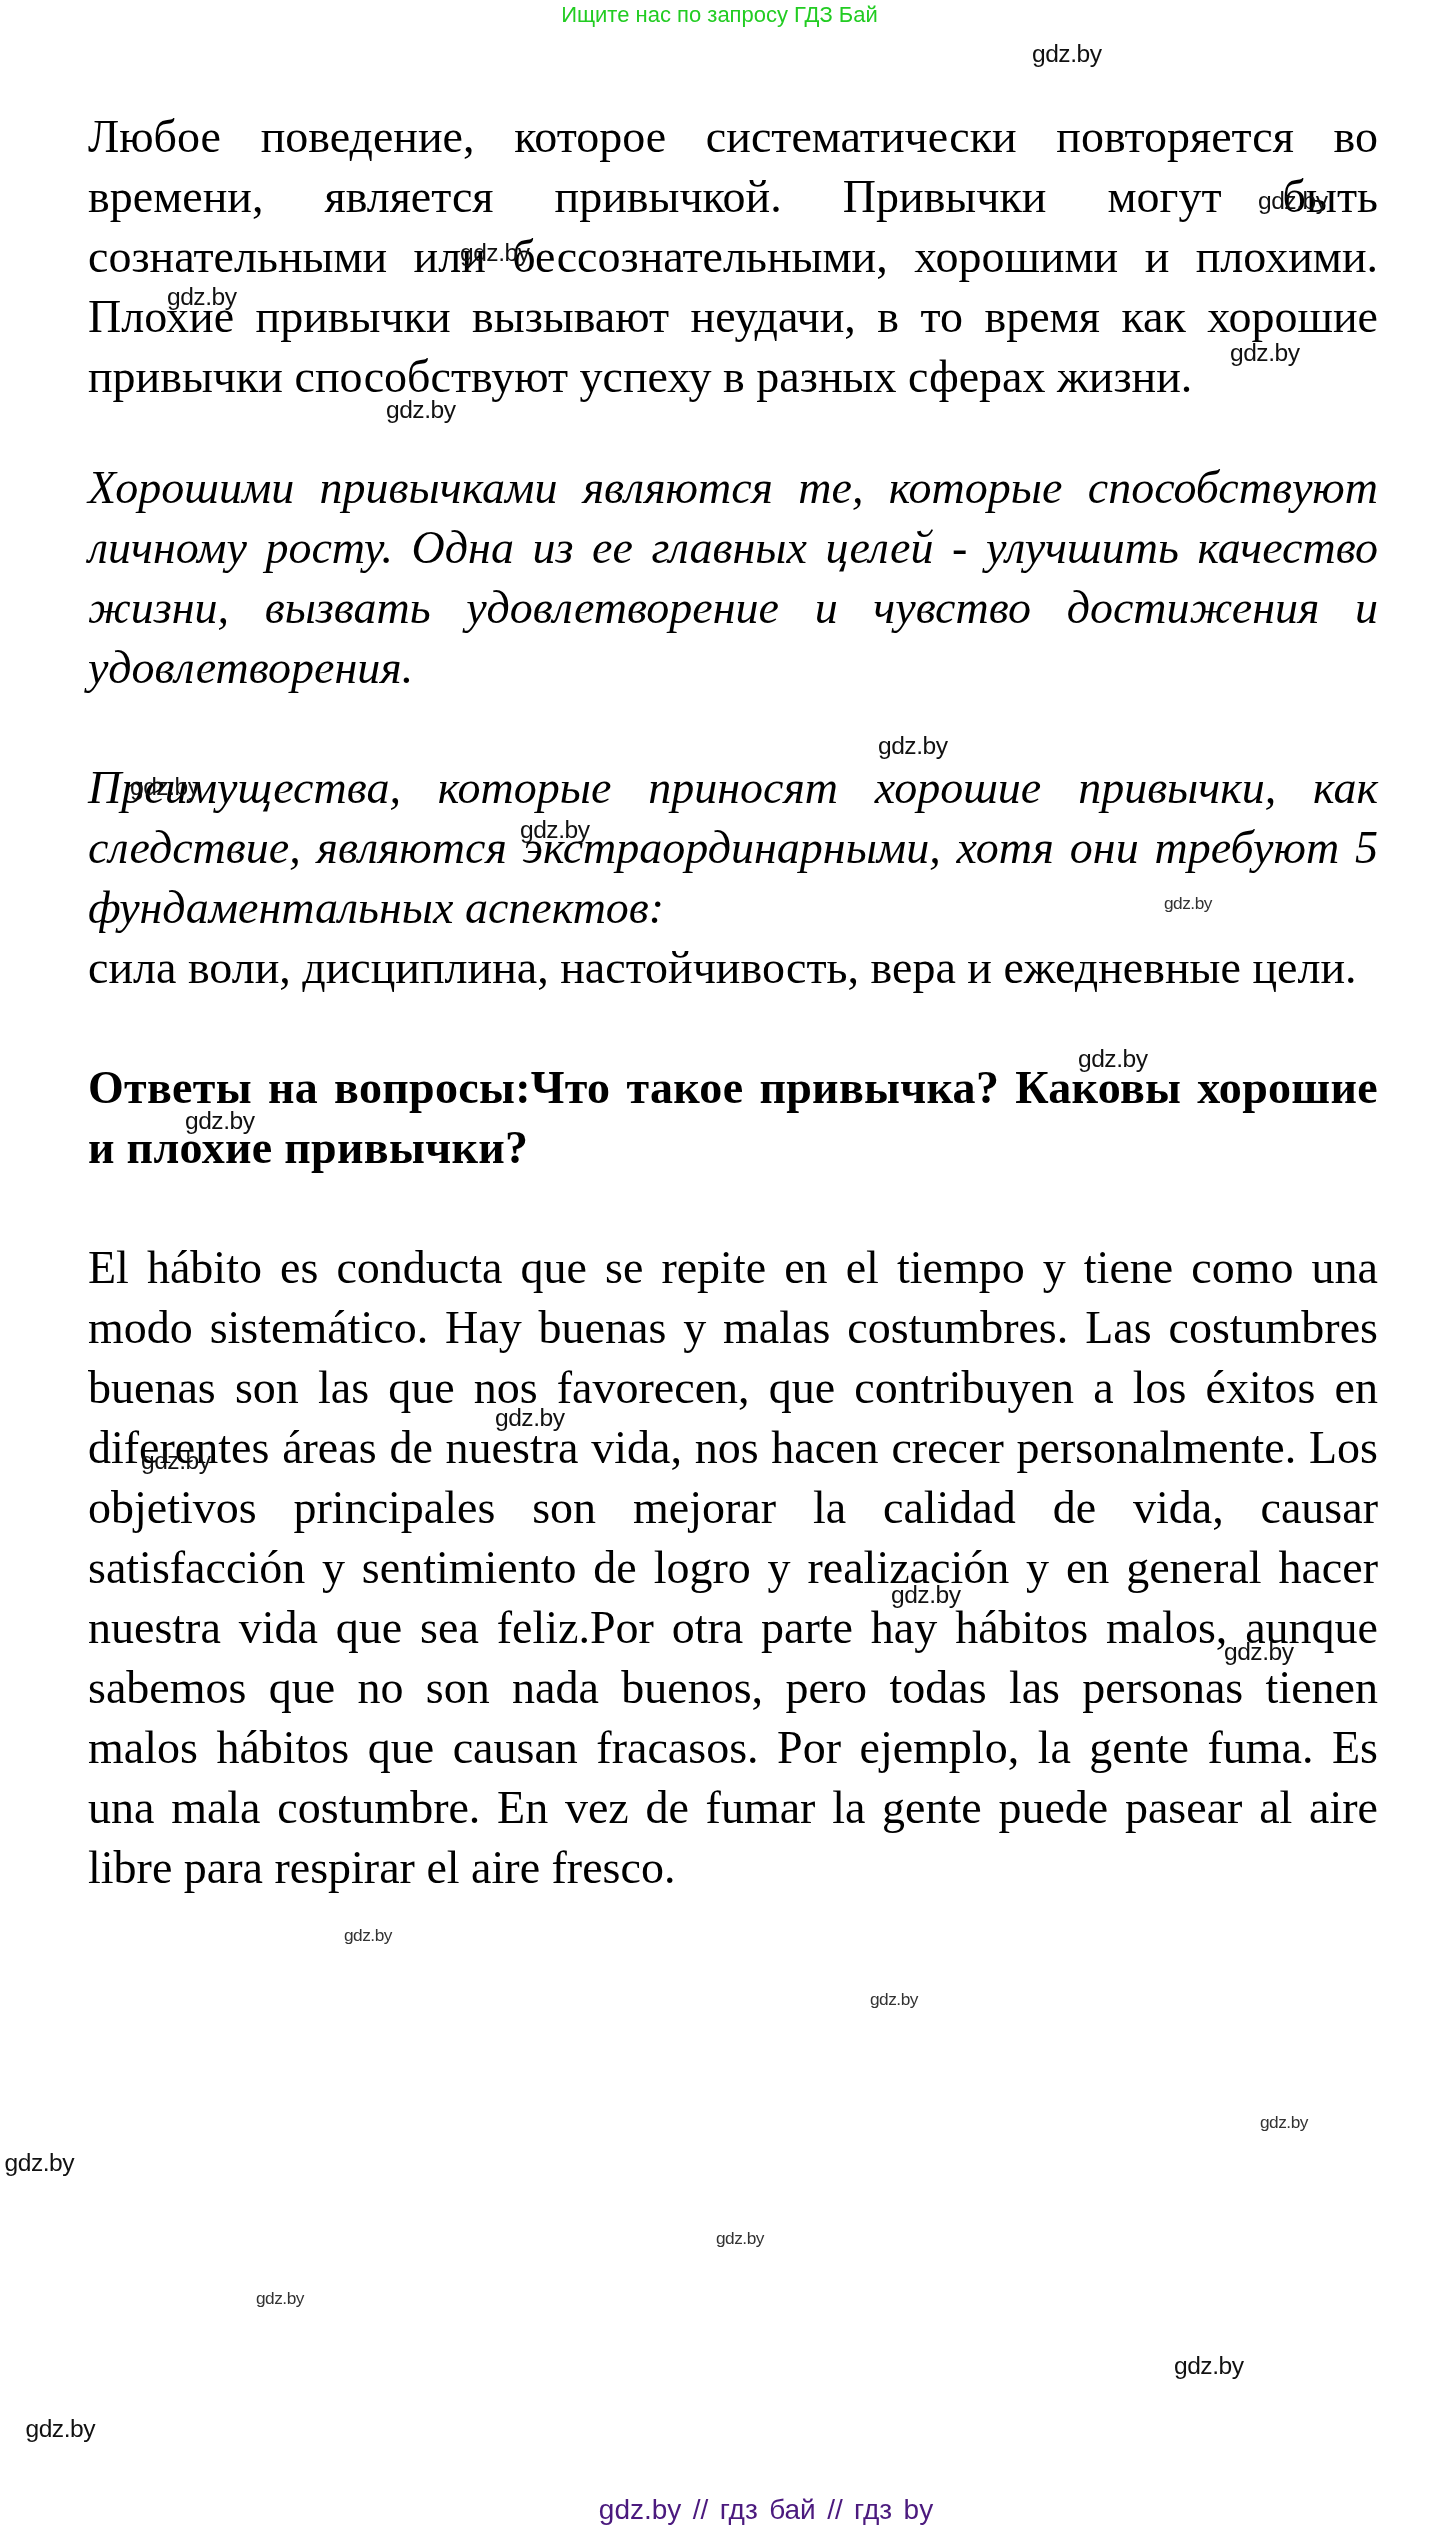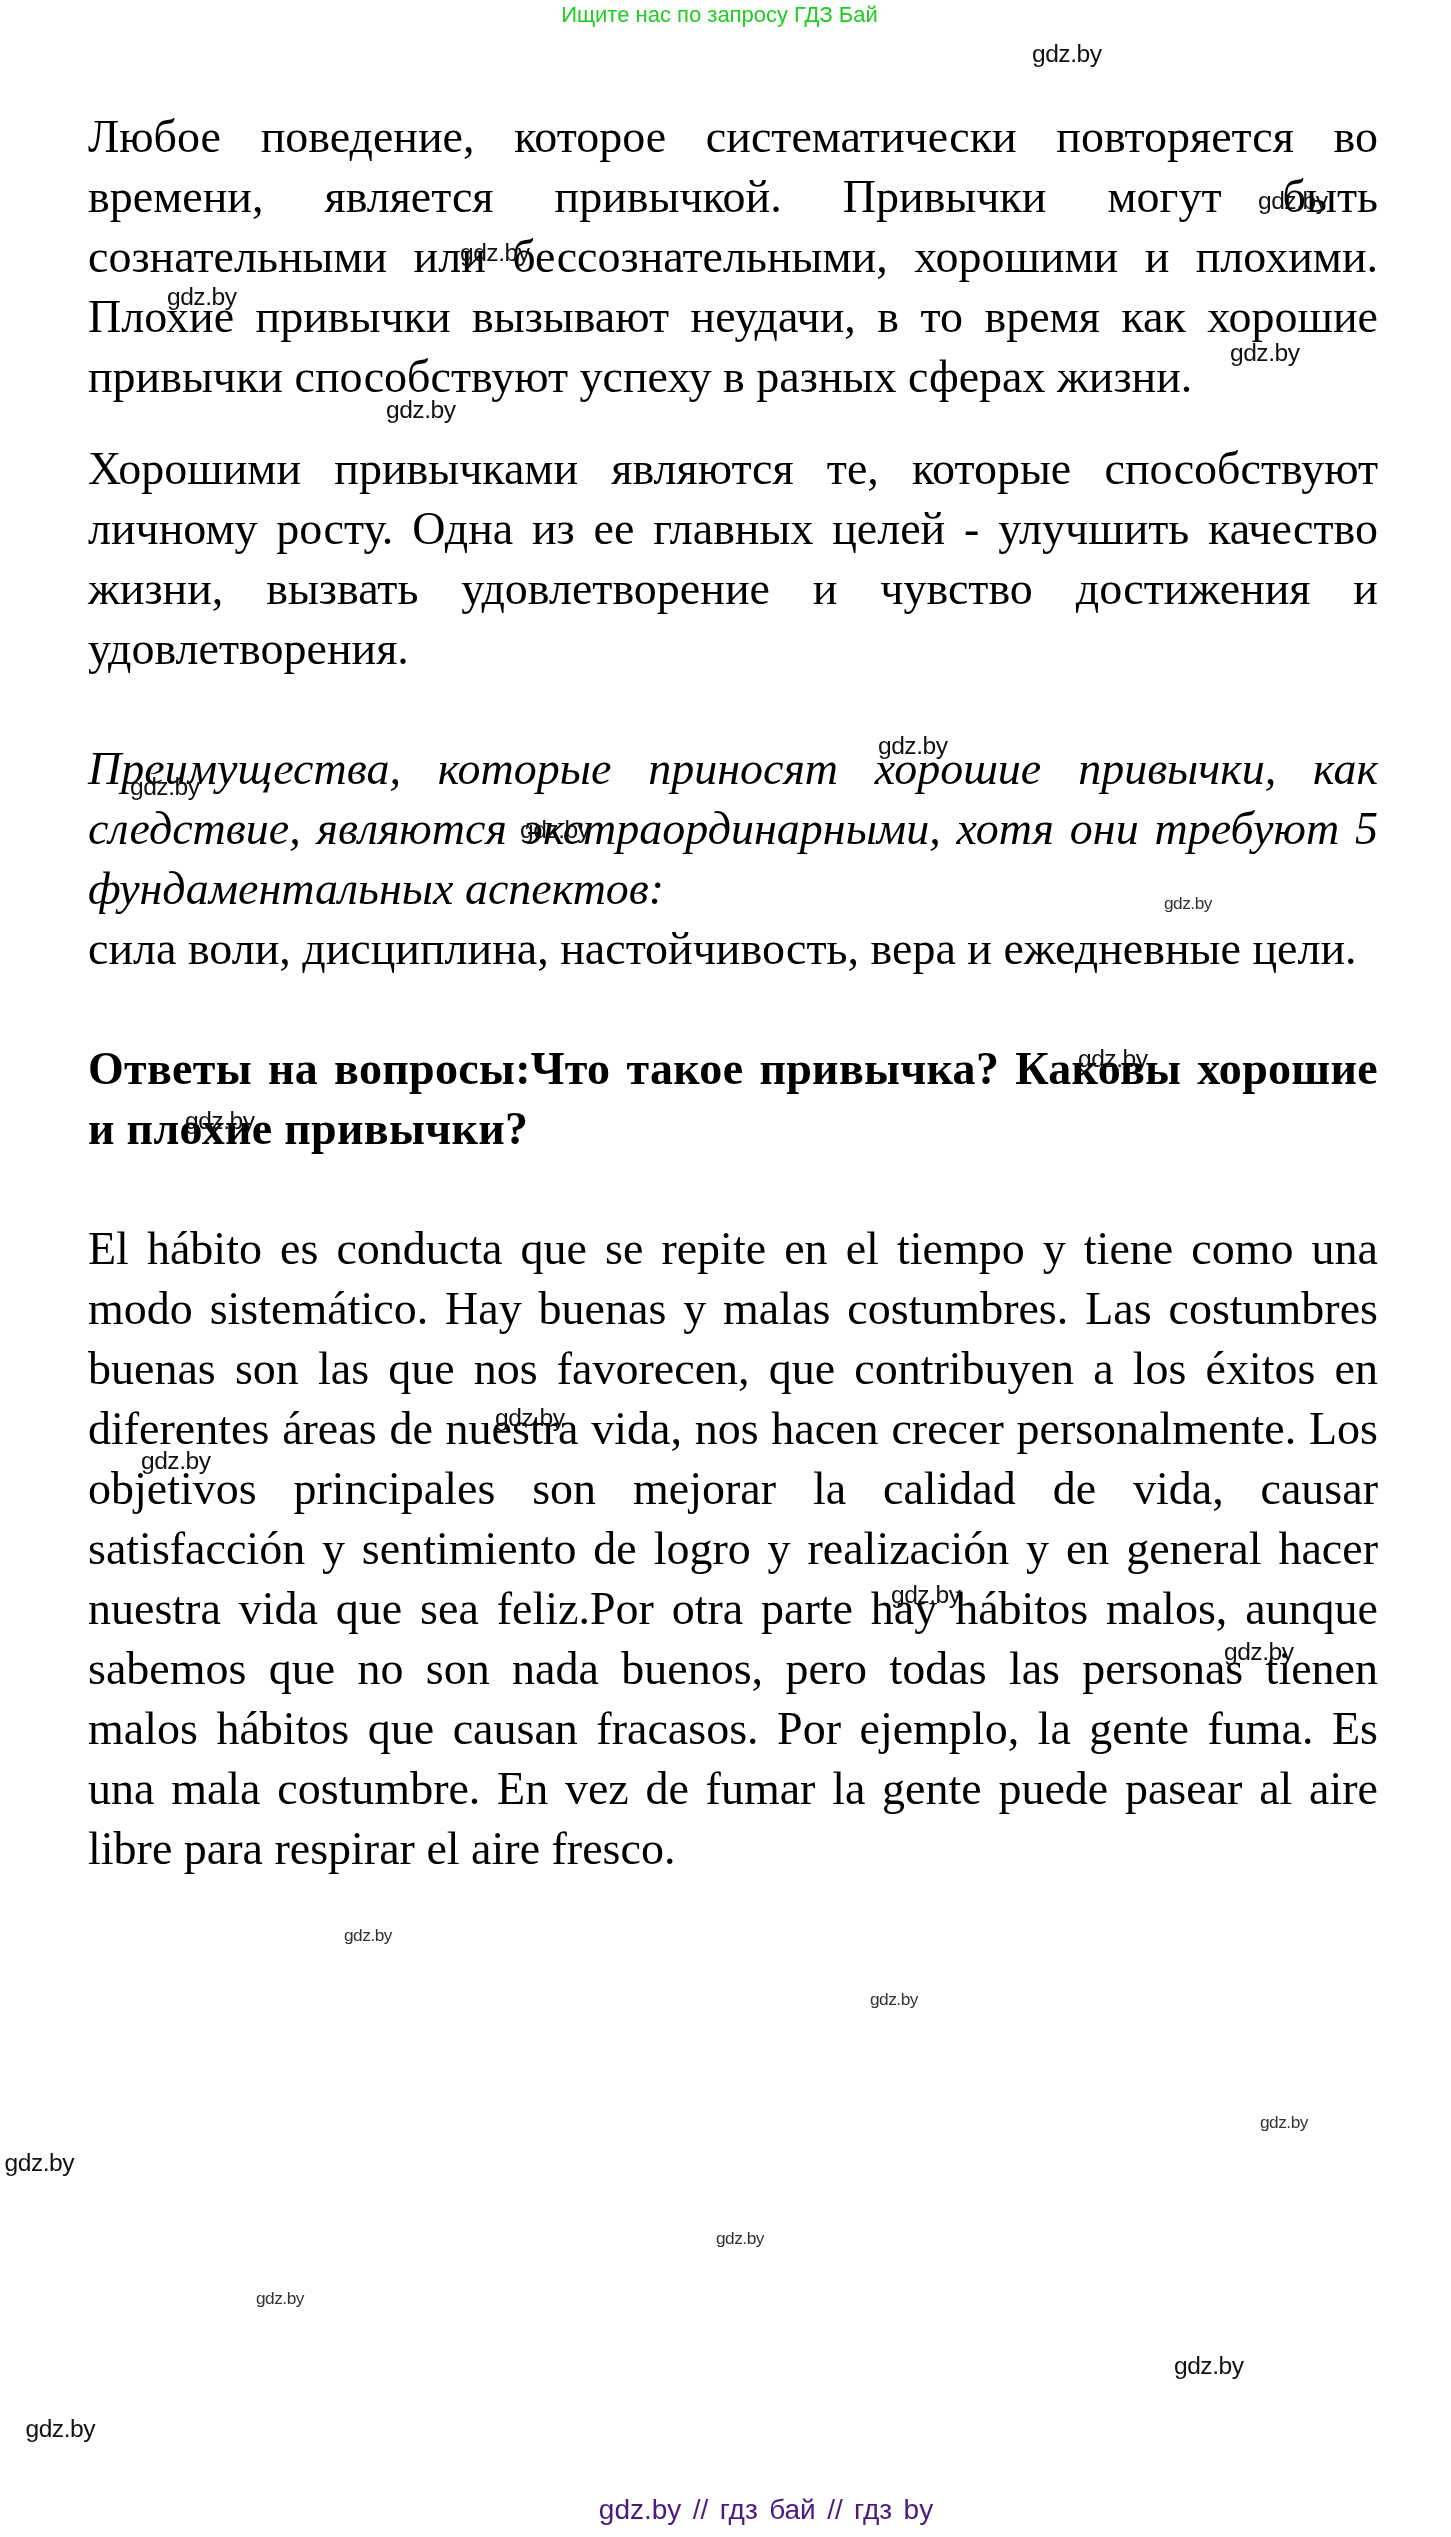--- a/index.html
+++ b/index.html
@@ -33,21 +33,21 @@
 </style>
 </head>
 <body>
 
 <div class="top-banner">Ищите нас по запросу ГДЗ Бай</div>
 
 <div class="content">
 
 
   <p class="para" style="margin-top:47px;">Любое поведение, которое систематически повторяется во времени, является привычкой. Привычки могут быть сознательными или бессознательными, хорошими и плохими. Плохие привычки вызывают неудачи, в то время как хорошие привычки способствуют успеху в разных сферах жизни.</p>
-  <p class="para" style="margin-top:32px;">Хорошими привычками являются те, которые способствуют личному росту. Одна из ее главных целей - улучшить качество жизни, вызвать удовлетворение и чувство достижения и удовлетворения.</p>
+  <p class="para" style="margin-top:51px;font-style:italic;">Хорошими привычками являются те, которые способствуют личному росту. Одна из ее главных целей - улучшить качество жизни, вызвать удовлетворение и чувство достижения и удовлетворения.</p>
   <p class="para" style="margin-top:60px;font-style:italic;">Преимущества, которые приносят хорошие привычки, как следствие, являются экстраординарными, хотя они требуют 5 фундаментальных аспектов:</p>
   <p class="para">сила воли, дисциплина, настойчивость, вера и ежедневные цели.</p>
 
   <h2 class="heading" style="margin-top:60px;">Ответы на вопросы:Что такое привычка? Каковы хорошие и плохие привычки?</h2>
 
   <p class="para" style="margin-top:60px;">El hábito es conducta que se repite en el tiempo y tiene como una modo sistemático. Hay buenas y malas costumbres. Las costumbres buenas son las que nos favorecen, que contribuyen a los éxitos en diferentes áreas de nuestra vida, nos hacen crecer personalmente. Los objetivos principales son mejorar la calidad de vida, causar satisfacción y sentimiento de logro y realización y en general hacer nuestra vida que sea feliz.Por otra parte hay hábitos malos, aunque sabemos que no son nada buenos, pero todas las personas tienen malos hábitos que causan fracasos. Por ejemplo, la gente fuma. Es una mala costumbre. En vez de fumar la gente puede pasear al aire libre para respirar el aire fresco.</p>
 </div>
 
 <span class="wm" style="left:1032px;top:40px;">gdz.by</span>
 <span class="wm" style="left:1258px;top:187px;">gdz.by</span>

